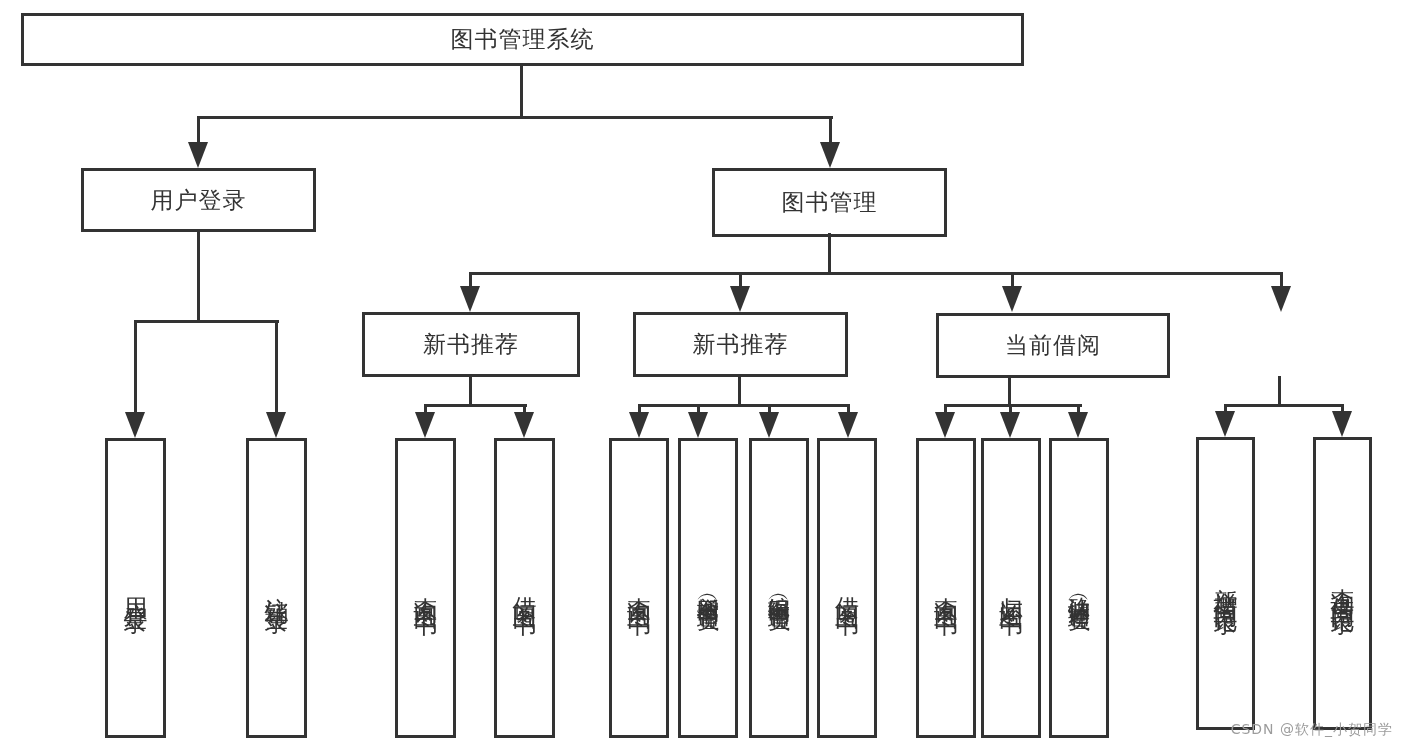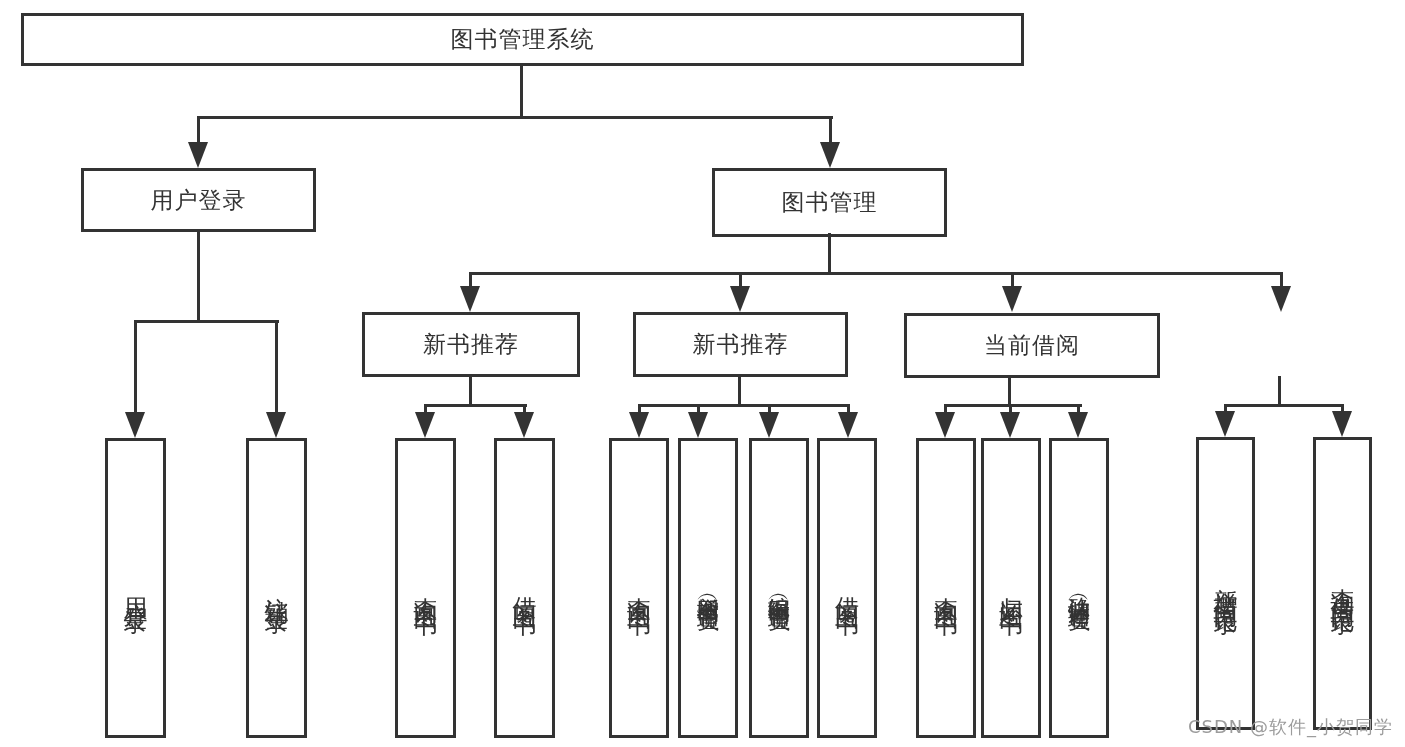--- a/index.html
+++ b/index.html
@@ -20,37 +20,37 @@
   }
   .h,.v{position:absolute;background:#333333;}
   .h{height:3px;}
   .v{width:3px;}
   .a{
     position:absolute;width:0;height:0;
     border-left:10px solid transparent;border-right:10px solid transparent;
     border-top:26px solid #333333;
   }
   .watermark{
-    position:absolute;right:12px;bottom:8px;font-size:18px;color:#9c9c9c;
+    position:absolute;right:12px;bottom:8px;font-size:14px;color:#9c9c9c;
     letter-spacing:1px;white-space:nowrap;
   }
 </style>
 </head>
 <body>
 
 <div id="canvas">
 
   <div class="box" style="left:21px;top:13px;width:1003px;height:53px;">图书管理系统</div>
 
   <div class="box" style="left:81px;top:168px;width:235px;height:64px;">用户登录</div>
   <div class="box" style="left:712px;top:168px;width:235px;height:69px;">图书管理</div>
 
   <div class="box" style="left:362px;top:312px;width:218px;height:65px;">新书推荐</div>
   <div class="box" style="left:633px;top:312px;width:215px;height:65px;">新书推荐</div>
-  <div class="box" style="left:904px;top:313px;width:256px;height:65px;">当前借阅</div>
+  <div class="box" style="left:936px;top:313px;width:234px;height:65px;">当前借阅</div>
 
   <div class="vbox" style="left:105px;top:438px;width:61px;height:300px;">用户登录</div>
   <div class="vbox" style="left:246px;top:438px;width:61px;height:300px;">注销登录</div>
 
   <div class="vbox" style="left:395px;top:438px;width:61px;height:300px;">查询图书</div>
   <div class="vbox" style="left:494px;top:438px;width:61px;height:300px;">借阅图书</div>
 
   <div class="vbox" style="left:609px;top:438px;width:60px;height:300px;">查询图书</div>
   <div class="vbox" style="left:678px;top:438px;width:60px;height:300px;font-size:22px;letter-spacing:2px;">新增图书（管理员）</div>
   <div class="vbox" style="left:749px;top:438px;width:60px;height:300px;font-size:22px;letter-spacing:2px;">编辑图书（管理员）</div>

